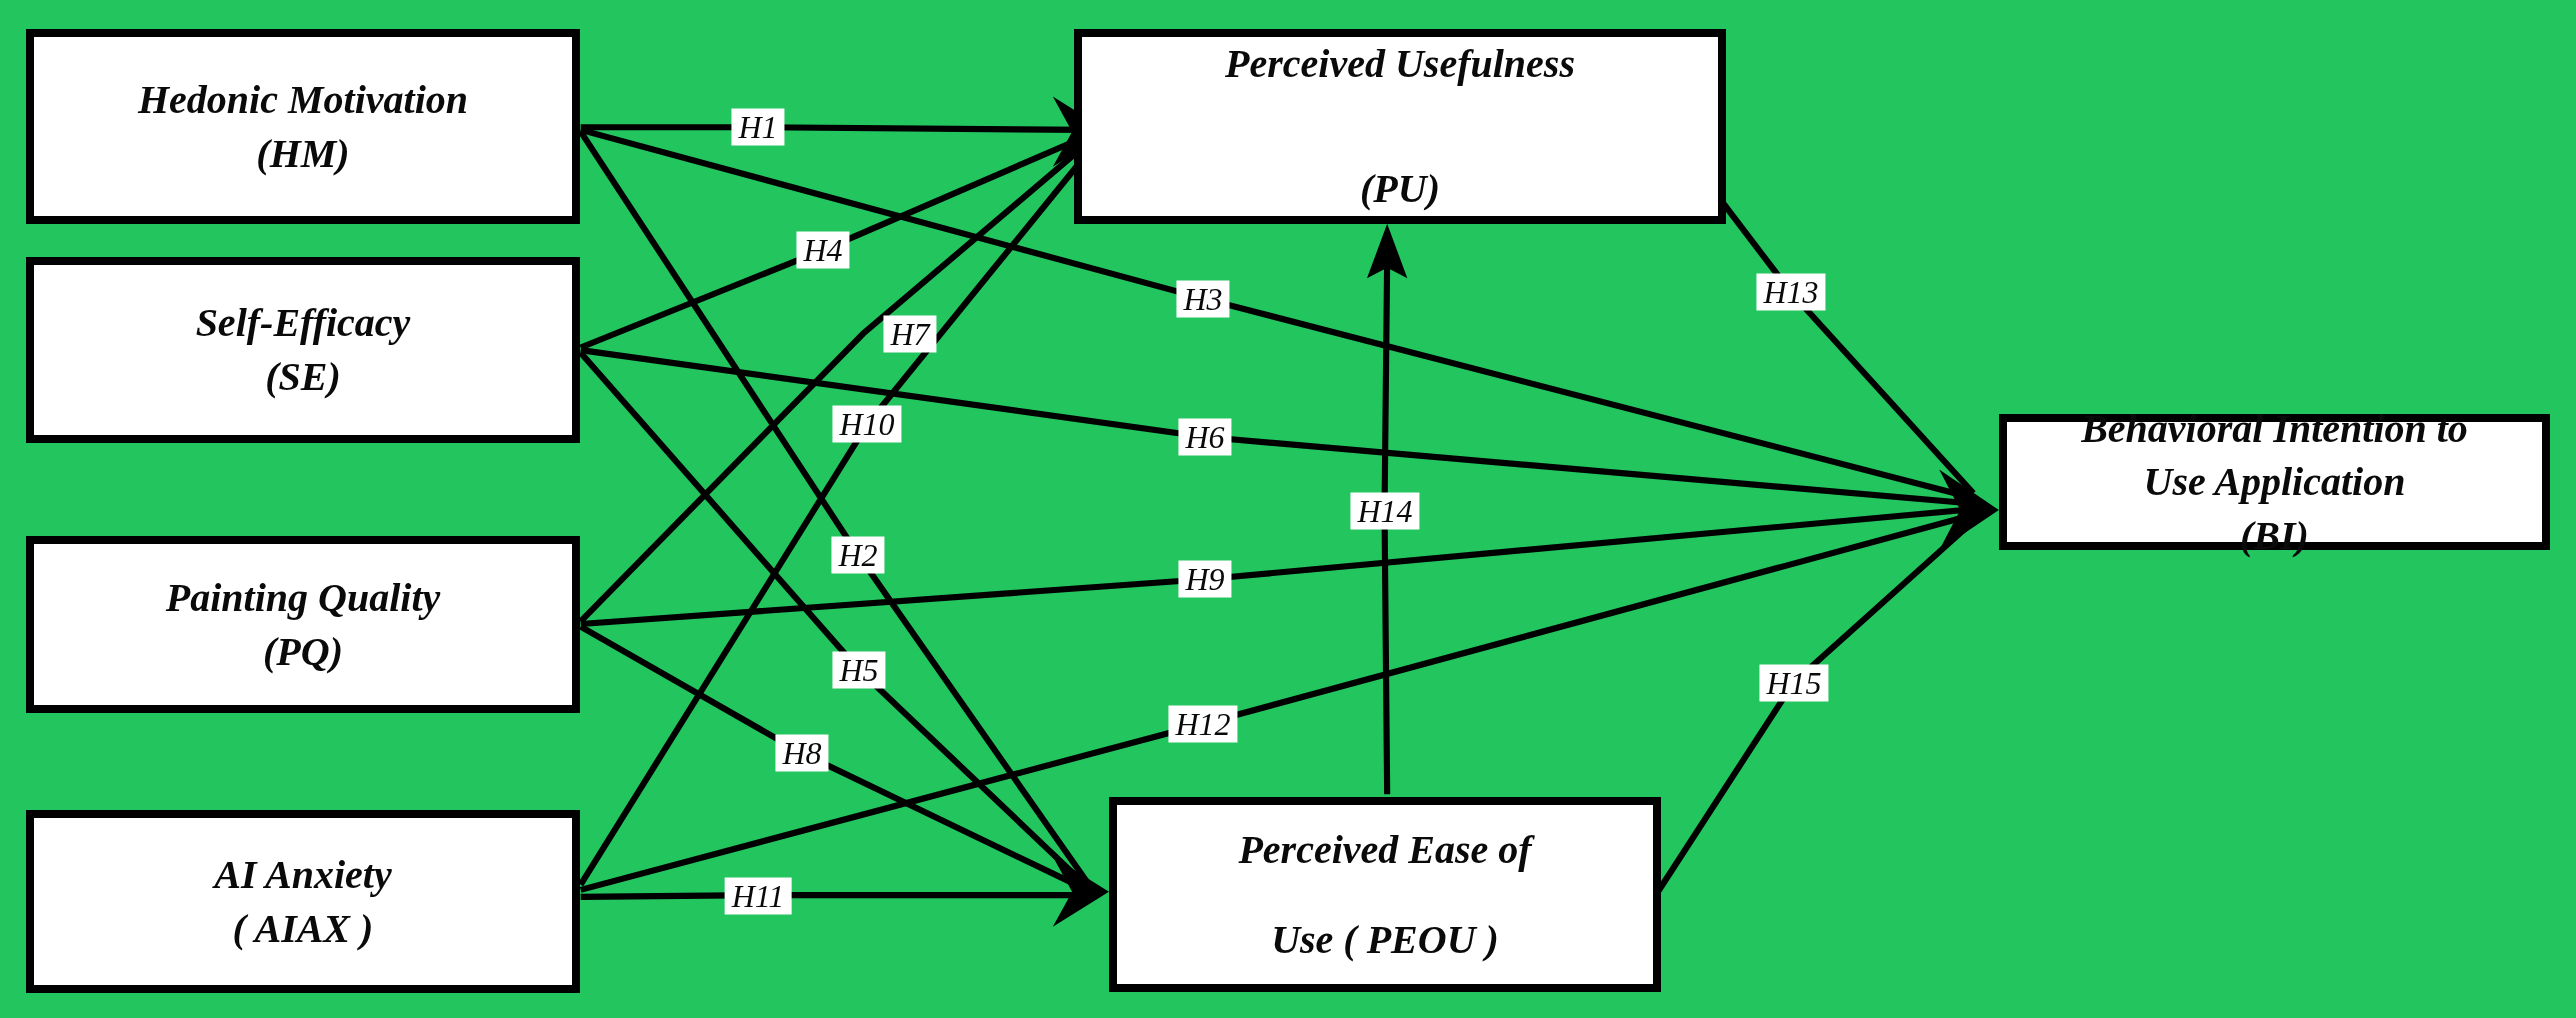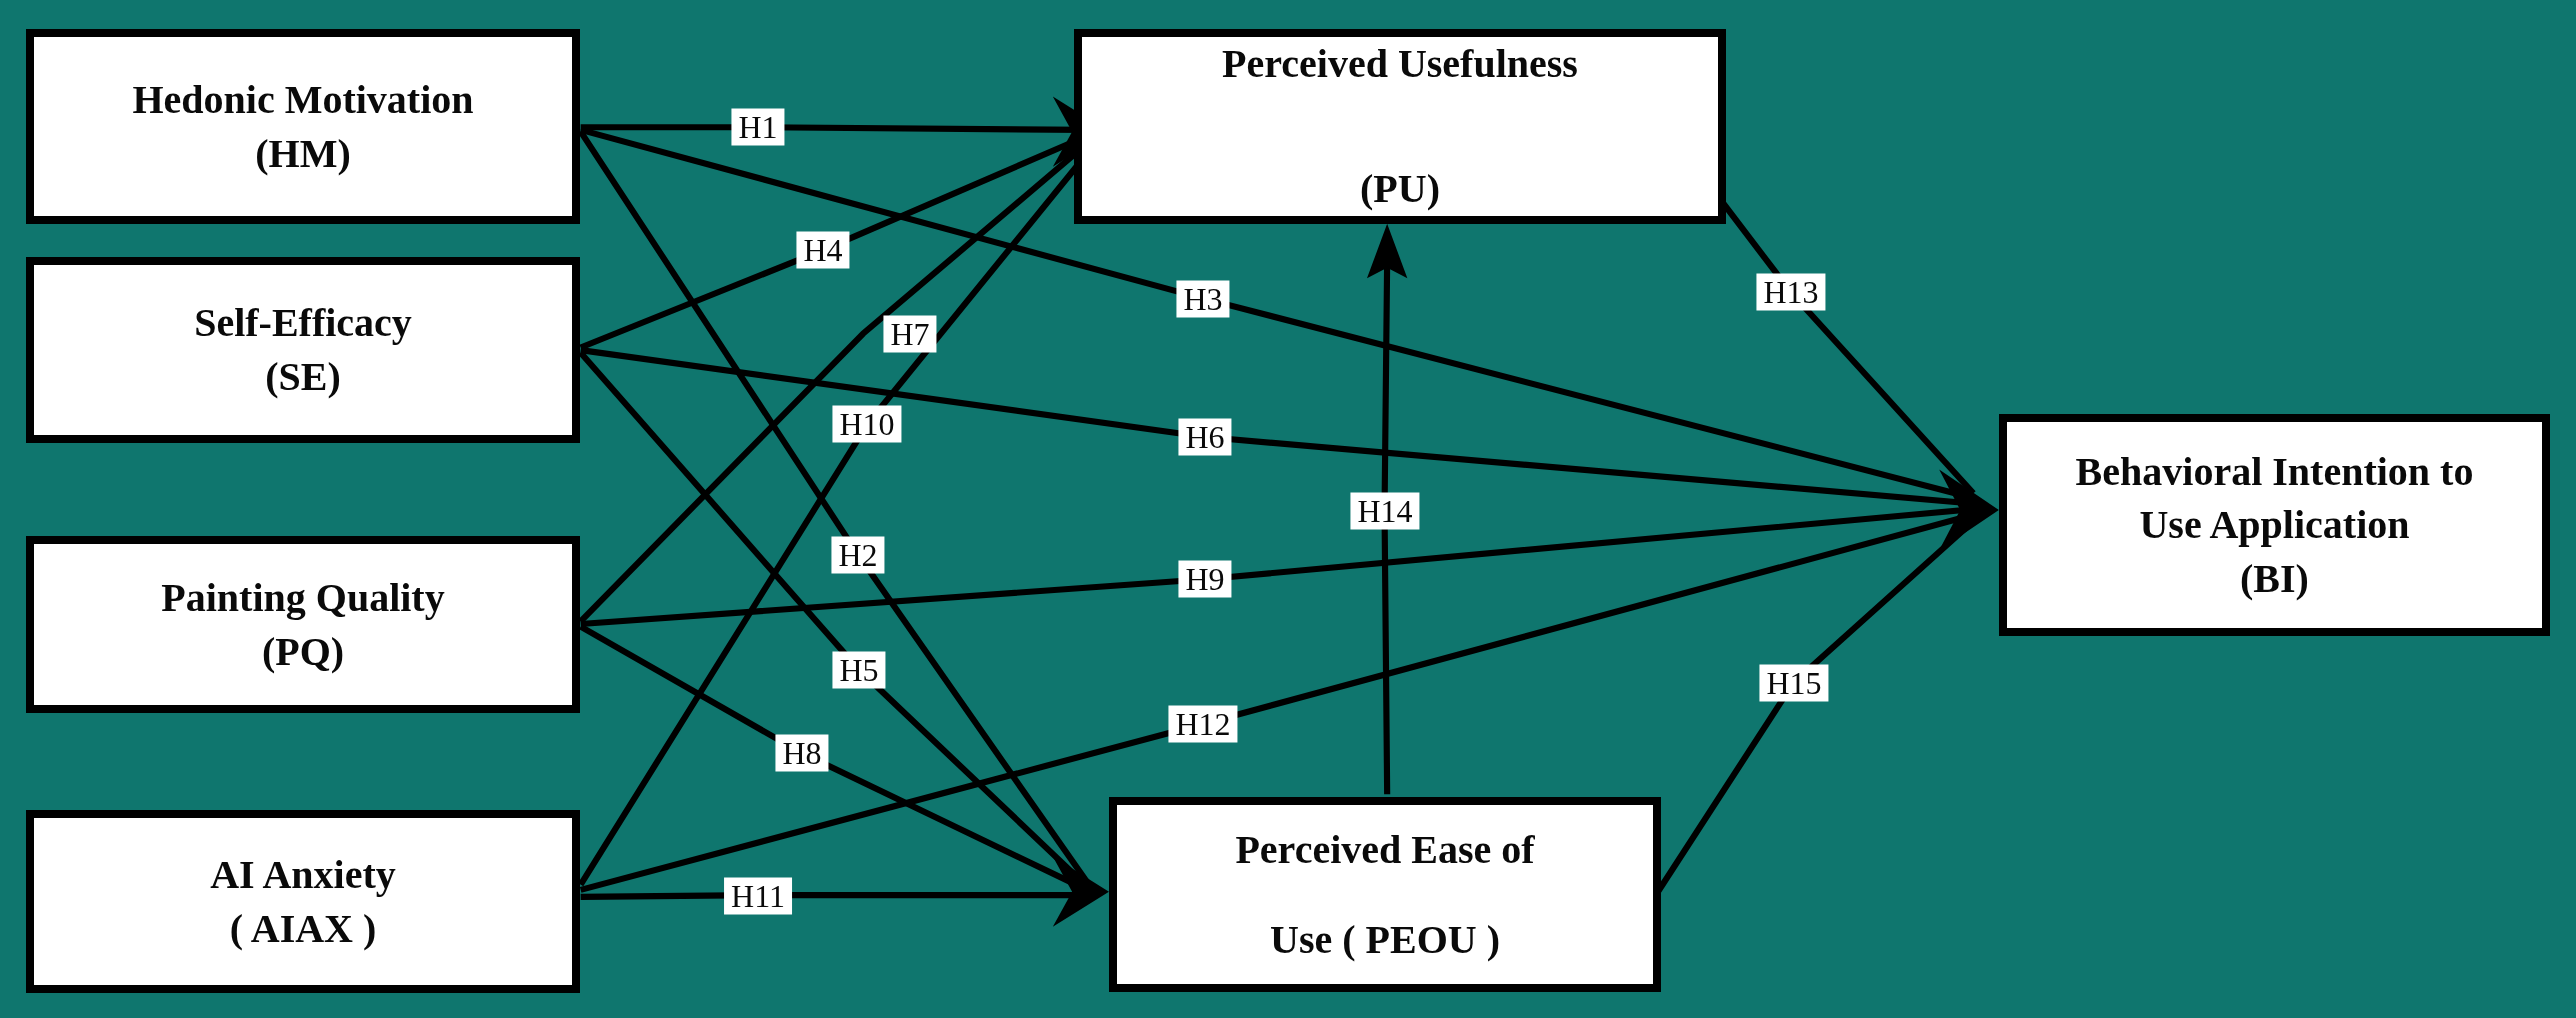--- a/index.html
+++ b/index.html
@@ -35,21 +35,21 @@
     font-size:32px;
     font-weight:400;
     color:#0a0a0a;
     z-index:2;
     white-space:nowrap;
   }
 </style>
 </head>
 <body>
 
-<div class="stage" style="width: 2576px; height: 1018px; background: #0f766e;">
+<div class="stage" style="width: 2576px; height: 1018px; background: #22c55e; font-style: italic;">
     <svg width="2576" height="1018" viewBox="0 0 2934 1160">
       <polyline points="661,145 863,145 1236,148" fill="none" stroke="#000000" stroke-width="7"></polyline>
       <polyline points="661,150 977,632 1240,1008" fill="none" stroke="#000000" stroke-width="7"></polyline>
       <polyline points="661,148 1370,340 2250,568" fill="none" stroke="#000000" stroke-width="7"></polyline>
       <polyline points="661,396 937,285 1238,155" fill="none" stroke="#000000" stroke-width="7"></polyline>
       <polyline points="661,402 978,763 1240,1012" fill="none" stroke="#000000" stroke-width="7"></polyline>
       <polyline points="661,399 1373,498 2250,574" fill="none" stroke="#000000" stroke-width="7"></polyline>
       <polyline points="661,708 983,380 1240,162" fill="none" stroke="#000000" stroke-width="7"></polyline>
       <polyline points="661,714 913,858 1242,1016" fill="none" stroke="#000000" stroke-width="7"></polyline>
       <polyline points="661,711 1372,660 2250,580" fill="none" stroke="#000000" stroke-width="7"></polyline>
@@ -81,21 +81,21 @@
       <div>( AIAX )</div>
     </div>
     <div class="node" style="left: 1074px; top: 29px; width: 652px; height: 195px; justify-content: space-between;">
       <div>Perceived Usefulness</div>
       <div>(PU)</div>
     </div>
     <div class="node" style="left: 1109px; top: 797px; width: 552px; height: 195px; gap: 36px;">
       <div>Perceived Ease of</div>
       <div>Use ( PEOU )</div>
     </div>
-    <div class="node" style="left: 1999px; top: 414px; width: 551px; height: 222px;">
+    <div class="node" style="left: 1999px; top: 414px; width: 551px; height: 136px;">
       <div>Behavioral Intention to</div>
       <div>Use Application</div>
       <div>(BI)</div>
     </div>
     <div class="edge-label" style="left: 758px; top: 127px;">H1</div>
     <div class="edge-label" style="left: 858px; top: 555px;">H2</div>
     <div class="edge-label" style="left: 1203px; top: 299px;">H3</div>
     <div class="edge-label" style="left: 823px; top: 250px;">H4</div>
     <div class="edge-label" style="left: 859px; top: 670px;">H5</div>
     <div class="edge-label" style="left: 1205px; top: 437px;">H6</div>

